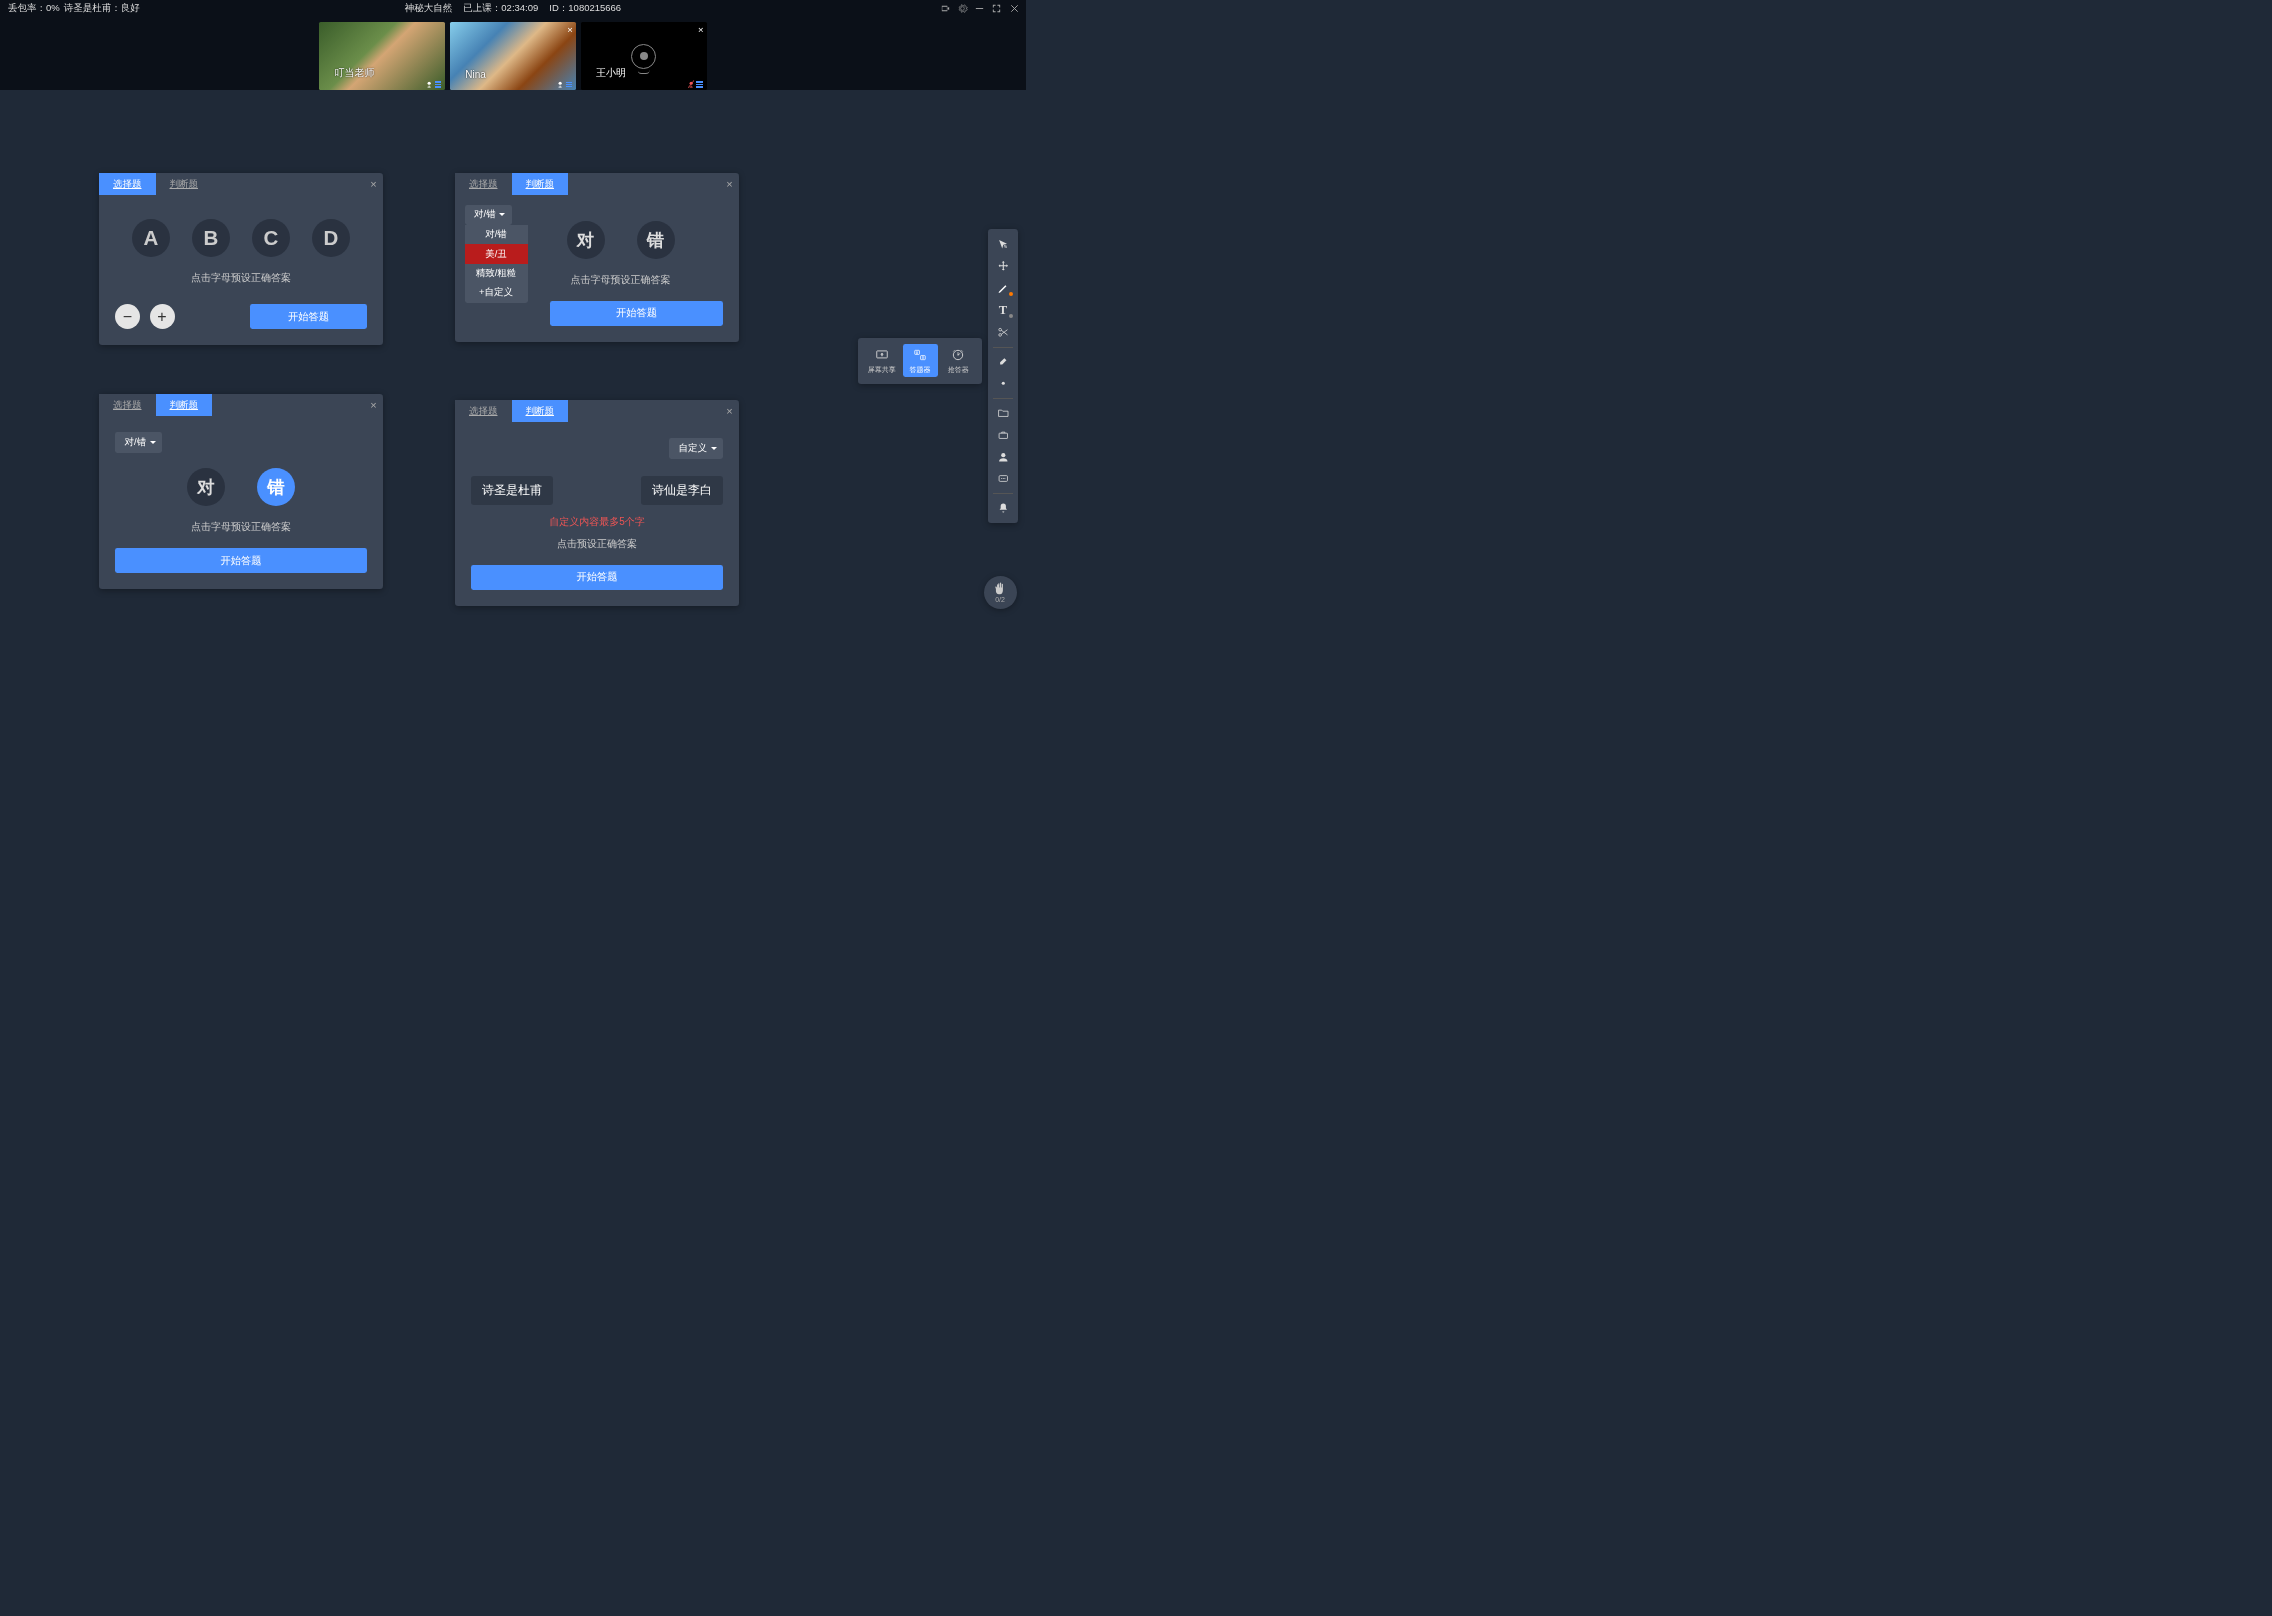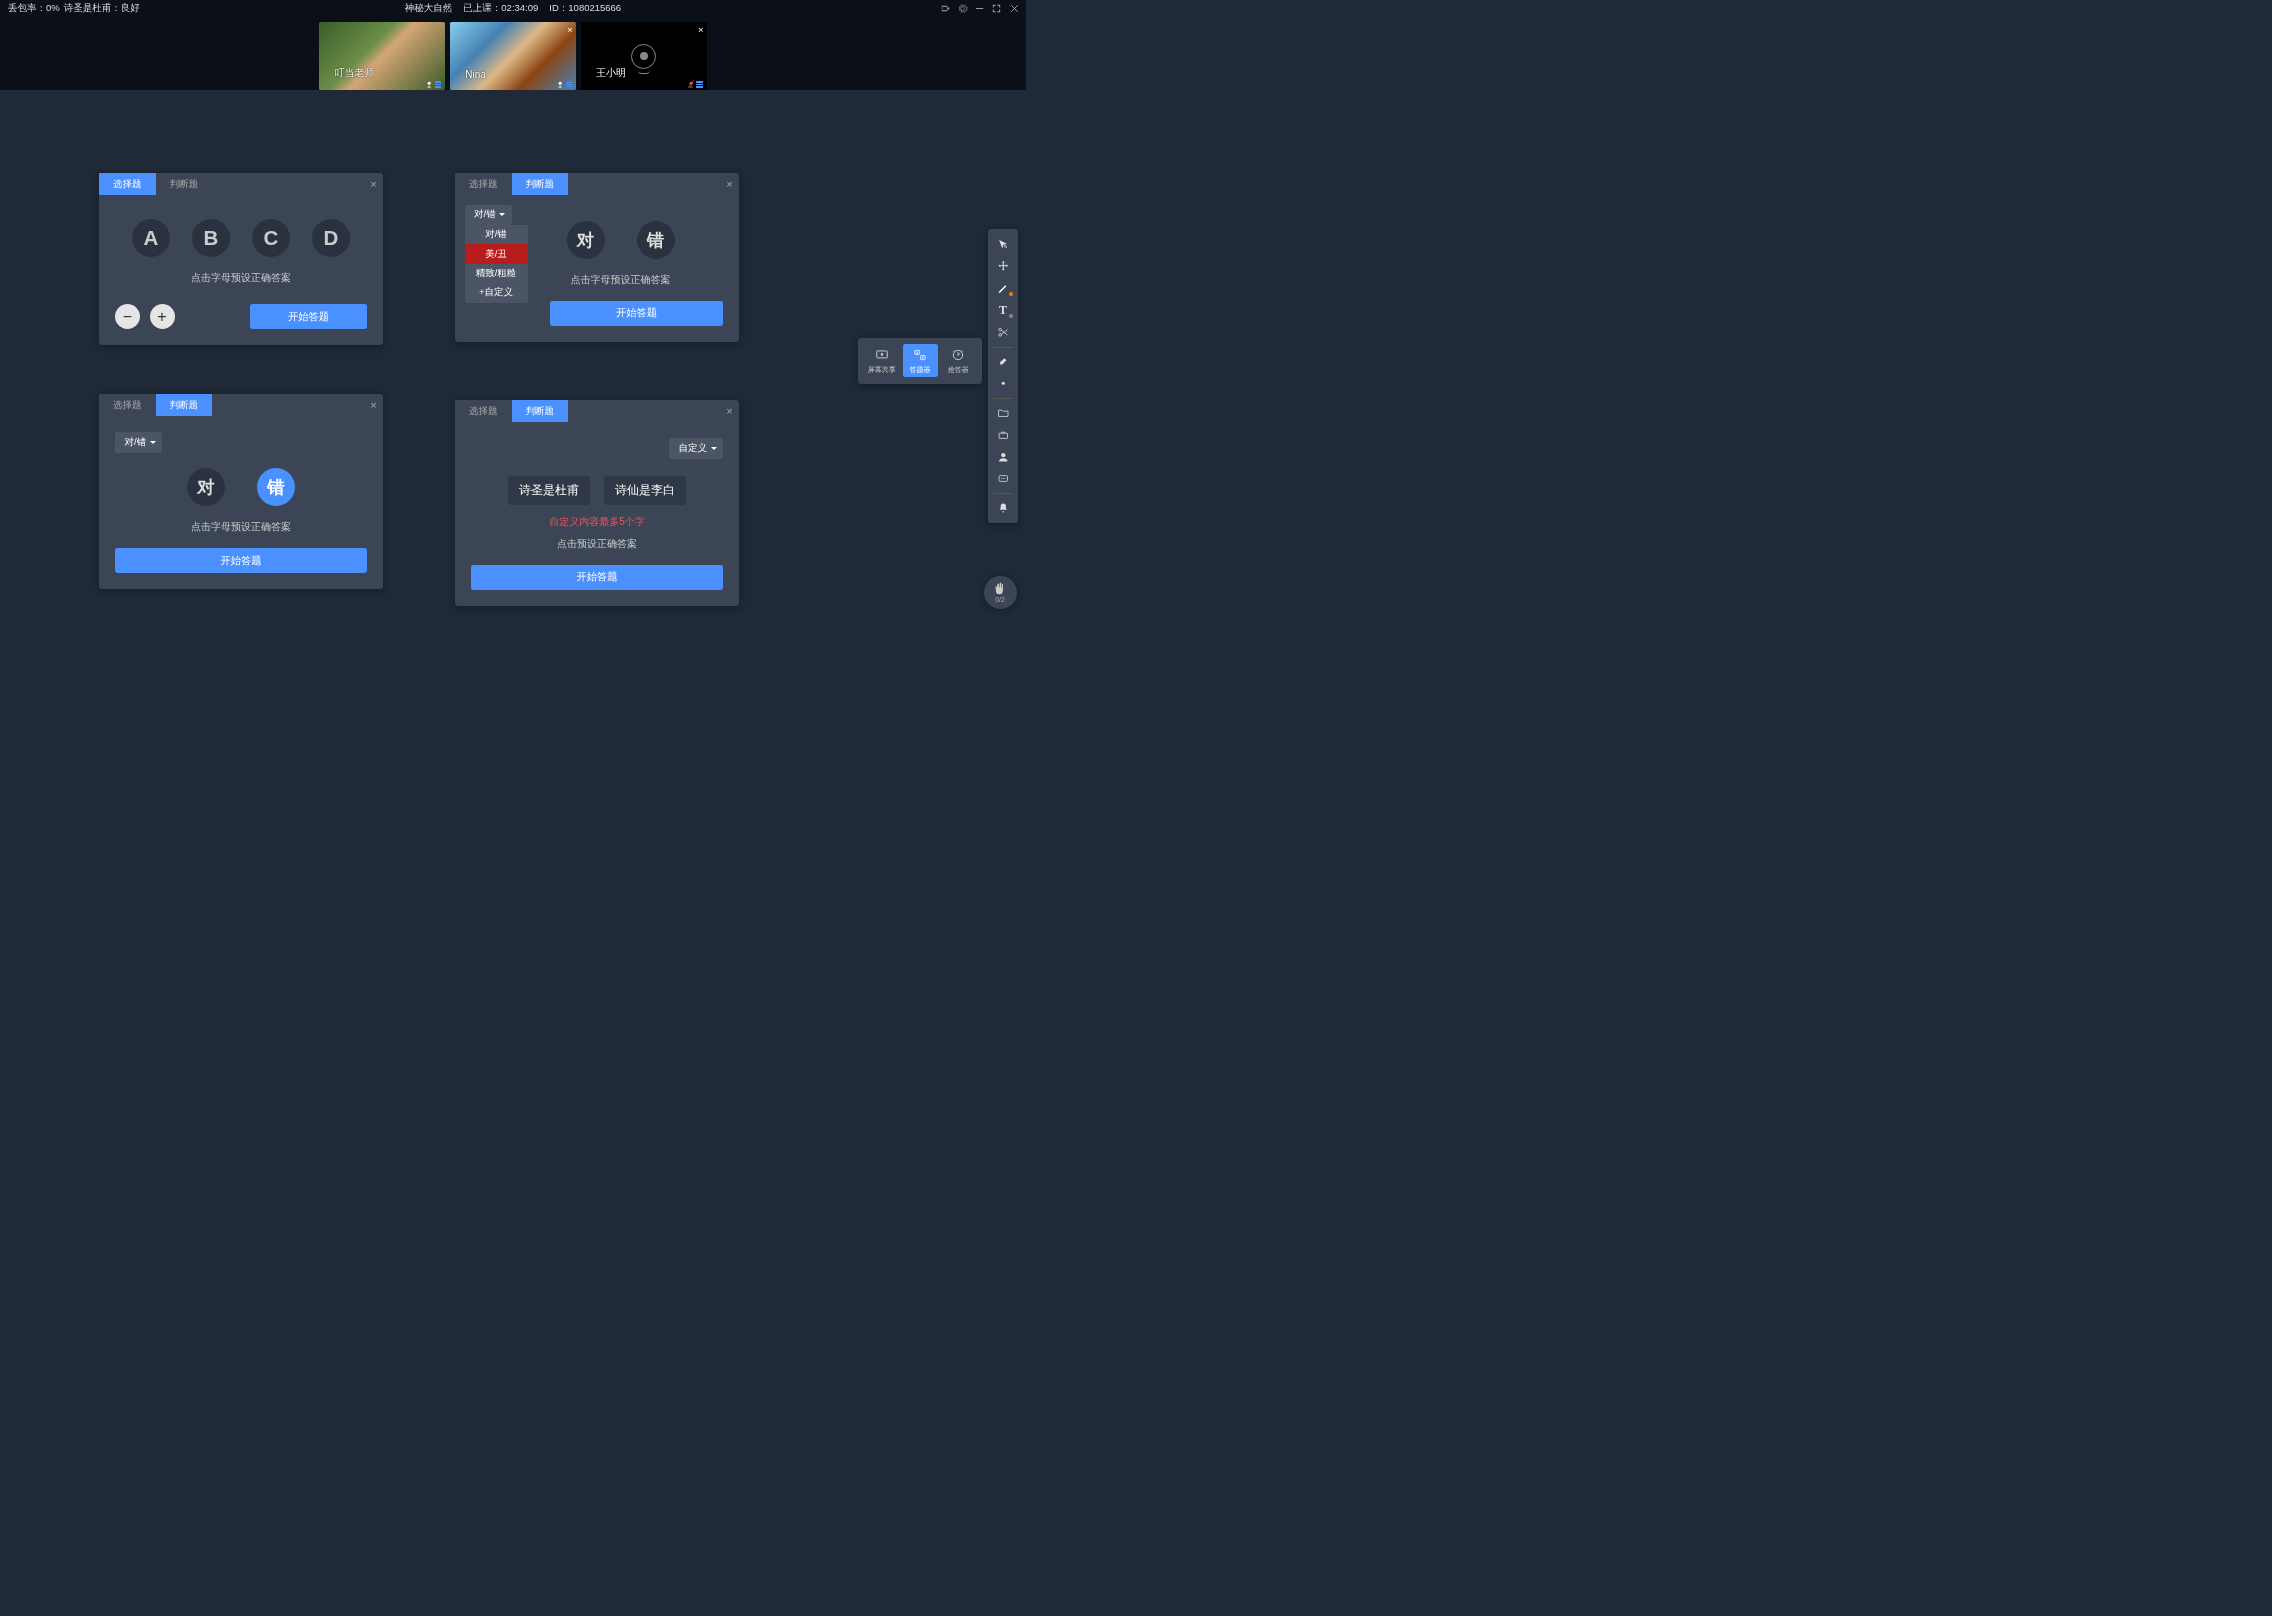--- a/index.html
+++ b/index.html
@@ -27,21 +27,21 @@
     .vtile .mic-off { fill: #e55; }
     .face1 { background: linear-gradient(135deg, #3a5d2a 0%, #6b8e4a 40%, #d4a574 50%, #3a5d2a 100%); }
     .face2 { background: linear-gradient(135deg, #87ceeb 0%, #4682b4 30%, #deb887 50%, #8b4513 70%, #4682b4 100%); }
 
     
     .content { position: absolute; top: 91px; left: 0; right: 0; bottom: 0; }
 
     
     .panel { position: absolute; background: #3b4555; border-radius: 3.2px; box-shadow: 0 1.6px 6.3px rgba(0,0,0,0.3); }
     .panel-tabs { height: 22px; display: flex; position: relative; }
-    .ptab { height: 22px; padding: 0 14px; font-size: 9.5px; color: #aaa; display: flex; align-items: center; cursor: pointer; background: #3b4555; }
+    .ptab { height: 22px; padding: 0 14px; font-size: 9.5px; color: #aaa; display: flex; align-items: center; cursor: pointer; background: #3b4555; text-decoration: underline; }
     .ptab.active { background: #4a90ff; color: #fff; }
     .pclose { position: absolute; right: 6.3px; top: 4.7px; font-size: 11px; color: #aaa; cursor: pointer; }
     .panel-body { padding: 16px; text-align: center; }
     
     
     .p1 { top: 82px; left: 99px; width: 284px; }
     .letters { display: flex; justify-content: center; gap: 22px; margin: 8px 0 14px; }
     .letter { width: 38px; height: 38px; border-radius: 50%; background: #2a3240; display: flex; align-items: center; justify-content: center; font-size: 20.5px; font-weight: 600; color: #ccc; cursor: pointer; }
     .hint { font-size: 10px; color: #ccc; }
     .pm-row { display: flex; align-items: center; gap: 9.5px; margin-top: 19px; }
@@ -65,21 +65,21 @@
     .p2 .tf-row { margin-top: 9.5px; padding-left: 47px; }
     .p2 .hint { padding-left: 47px; }
     .p2 .start-btn.ctr { margin-left: 79px; }
 
     
     .p3 { top: 303px; left: 99px; width: 284px; }
     .p3 .dd-wrap { text-align: left; margin-bottom: 9.5px; }
 
     
     .p4 { top: 309px; left: 455px; width: 284px; }
-    .custom-row { display: flex; justify-content: center; gap: 14px; margin: 11px 0 9.5px; }
+    .custom-row { display: flex; justify-content: space-between; gap: 14px; margin: 11px 0 9.5px; }
     .cbox { padding: 6.3px 11px; background: #2f3846; border-radius: 3.2px; font-size: 12px; cursor: pointer; }
     .err { color: #e55; font-size: 10px; margin-bottom: 8px; }
     .p4 .dd-wrap { text-align: right; }
     .p4 .hint { margin-bottom: 4.7px; }
 
     
     .rbar { position: absolute; right: 8px; top: 229px; width: 30px; background: #3b4555; border-radius: 3.2px; display: flex; flex-direction: column; align-items: center; padding: 4.7px 0; gap: 1.6px; box-shadow: 0 1.6px 6.3px rgba(0,0,0,0.3); }
     .rbtn { width: 24px; height: 20.5px; display: flex; align-items: center; justify-content: center; cursor: pointer; border-radius: 2.4px; position: relative; }
     .rbtn svg { width: 12.6px; height: 12.6px; fill: #ddd; }
     .rbtn.pen svg { fill: #fff; }

